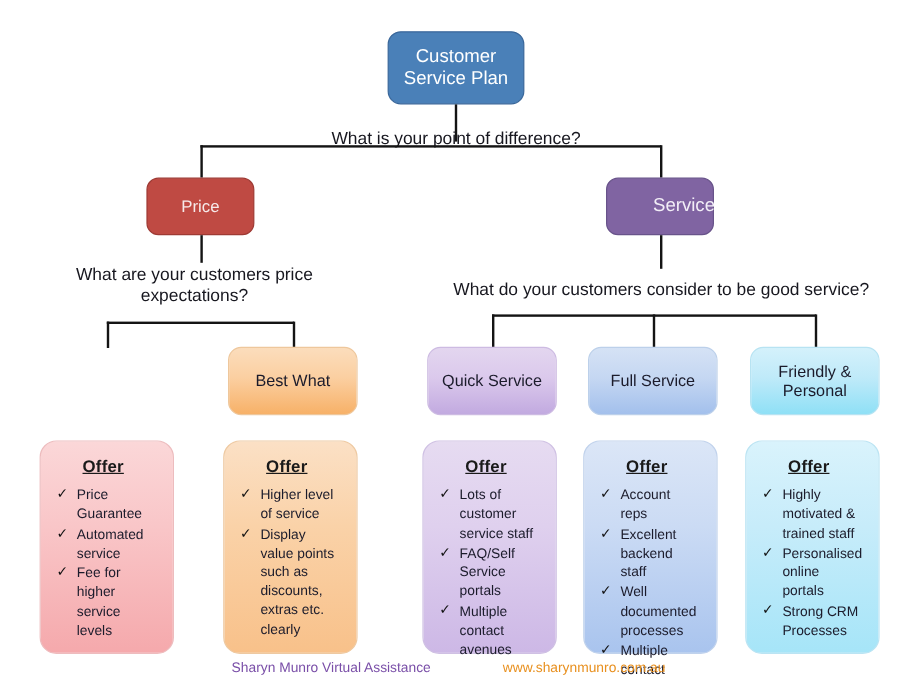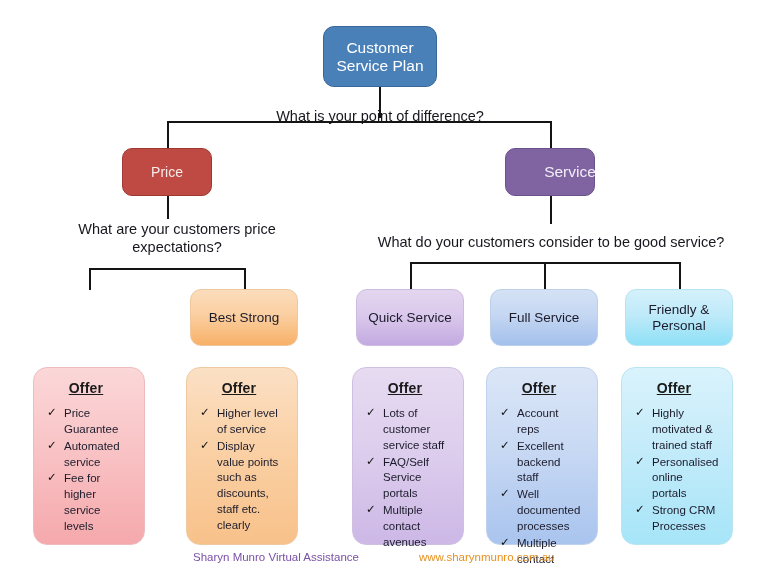--- a/index.html
+++ b/index.html
@@ -172,35 +172,35 @@
   <div class="node price-node" style="left:122px;top:148px;width:90px;height:48px;">
     <span class="label">Price</span>
   </div>
   <div class="node service-node" style="left:505px;top:148px;width:90px;height:48px;padding-left:40px;">
     <span class="label">Service</span>
   </div>
 
   <div class="vline" style="left:167px;top:196px;height:23px;"></div>
   <div class="vline" style="left:550px;top:196px;height:28px;"></div>
 
-  <div class="question" style="left:57px;top:220px;width:240px;white-space:pre-line;">What are your customers price
+  <div class="question" style="left:42px;top:220px;width:240px;white-space:pre-line;">What are your customers price
 expectations?</div>
   <div class="question" style="left:358px;top:233px;width:386px;">What do your customers consider to be good service?</div>
 
   <div class="hline" style="left:89px;top:268px;width:156px;"></div>
   <div class="vline" style="left:89px;top:268px;height:22px;"></div>
   <div class="vline" style="left:244px;top:268px;height:22px;"></div>
 
   <div class="hline" style="left:410px;top:262px;width:270px;"></div>
   <div class="vline" style="left:410px;top:262px;height:28px;"></div>
   <div class="vline" style="left:544px;top:262px;height:28px;"></div>
   <div class="vline" style="left:679px;top:262px;height:28px;"></div>
 
   <div class="node leaf leaf-best" style="left:190px;top:289px;width:108px;height:57px;">
-    <span class="label">Best Strong</span>
+    <span class="label">Best What</span>
   </div>
   <div class="node leaf leaf-quick" style="left:356px;top:289px;width:108px;height:57px;">
     <span class="label">Quick Service</span>
   </div>
   <div class="node leaf leaf-full" style="left:490px;top:289px;width:108px;height:57px;">
     <span class="label">Full Service</span>
   </div>
   <div class="node leaf leaf-friendly" style="left:625px;top:289px;width:108px;height:57px;white-space:pre-line;">
     <span class="label">Friendly &amp;
 Personal</span>
@@ -212,21 +212,21 @@
       <li><span class="tick">✓</span><span>Price Guarantee</span></li>
       <li><span class="tick">✓</span><span>Automated service</span></li>
       <li><span class="tick">✓</span><span>Fee for higher service  levels</span></li>
     </ul>
   </div>
 
   <div class="offer offer-best" style="left:186px;top:367px;width:112px;height:178px;">
     <div class="offer-title">Offer</div>
     <ul>
       <li><span class="tick">✓</span><span>Higher level of service</span></li>
-      <li><span class="tick">✓</span><span>Display value points such as discounts, staff etc. clearly</span></li>
+      <li><span class="tick">✓</span><span>Display value points such as discounts, extras etc. clearly</span></li>
     </ul>
   </div>
 
   <div class="offer offer-quick" style="left:352px;top:367px;width:112px;height:178px;">
     <div class="offer-title">Offer</div>
     <ul>
       <li><span class="tick">✓</span><span>Lots of customer service  staff</span></li>
       <li><span class="tick">✓</span><span>FAQ/Self Service portals</span></li>
       <li><span class="tick">✓</span><span>Multiple contact avenues</span></li>
     </ul>

